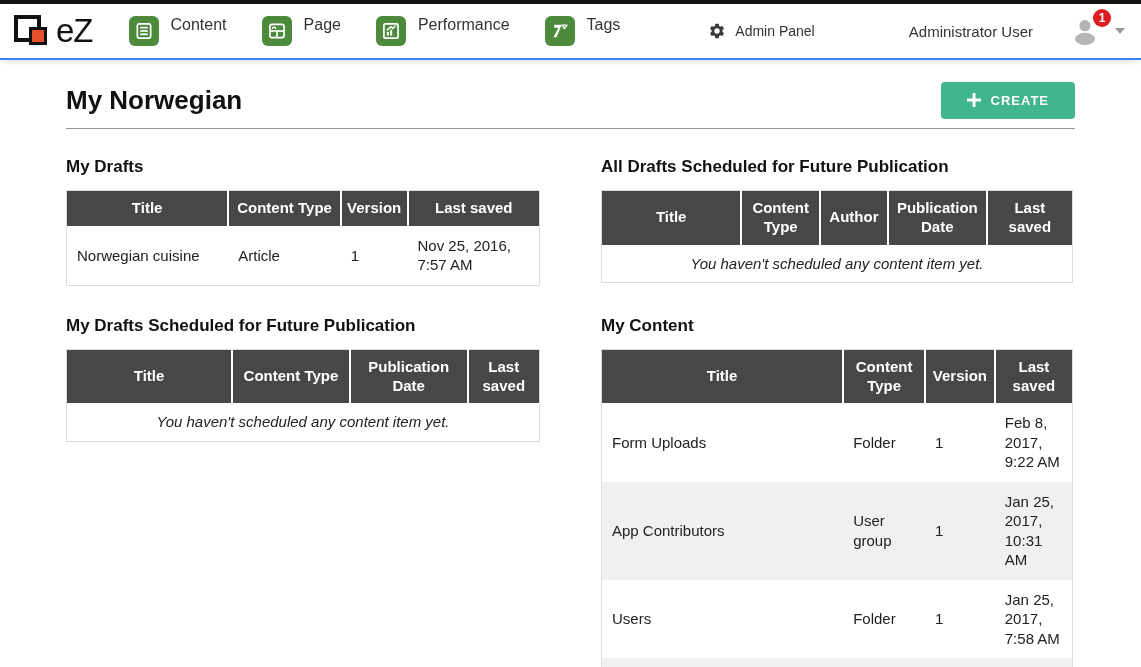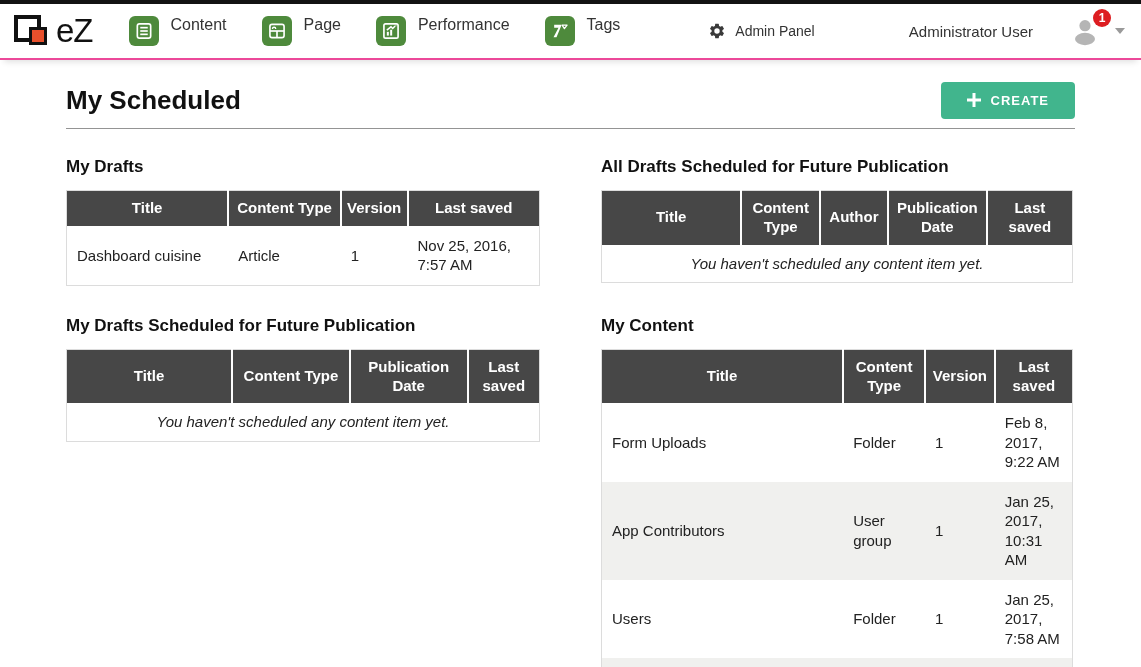--- a/index.html
+++ b/index.html
@@ -2,21 +2,21 @@
 <html><head>
 <meta charset="utf-8">
 <style>
   * { margin:0; padding:0; box-sizing:border-box; }
   html,body { width:1141px; height:667px; overflow:hidden; background:#fff;
     font-family:"Liberation Sans","DejaVu Sans",sans-serif; color:#222; }
 
   
   .top-black { height:4px; background:#121212; }
   .navbar { height:56px; background:#fff; display:flex; align-items:center;
-    padding:0 16px 0 14px; border-bottom:2px solid #ec4899;
+    padding:0 16px 0 14px; border-bottom:2px solid #3b82f6;
     box-shadow:0 6px 6px -4px rgba(0,0,0,.12); position:relative; z-index:5; }
 
   .logo { display:flex; align-items:center; cursor:pointer; }
   .logo-mark { position:relative; width:38px; height:36px; }
   .sq-big { position:absolute; left:0; top:2px; width:27px; height:27px;
     border:4px solid #111; background:#fff; }
   .sq-small { position:absolute; left:15px; top:14px; width:18px; height:18px;
     border:3px solid #111; background:#e8502c; }
   .logo-text { font-size:33px; color:#111; margin-left:4px; letter-spacing:-1px; }
 
@@ -141,21 +141,21 @@
             <ellipse cx="12" cy="17" rx="7.5" ry="4.6" fill="#b5b5b5"></ellipse>
           </svg>
       </span>
       <span class="badge">1</span>
     </div>
     <span class="caret"></span>
   </div>
 </header>
 
 <div class="page-head">
-  <h1 class="page-title">My Scheduled</h1>
+  <h1 class="page-title">My Norwegian</h1>
   <button class="btn-create">
     <span style="display:flex;">
       <svg width="14" height="14" viewBox="0 0 14 14">
           <rect x="5.5" y="0" width="3" height="14" fill="#fff"></rect>
           <rect x="0" y="5.5" width="14" height="3" fill="#fff"></rect>
         </svg>
     </span>
     <span>CREATE</span>
   </button>
 </div>
@@ -174,21 +174,21 @@
         <thead>
           <tr>
             <th>Title</th>
             <th>Content Type</th>
             <th>Version</th>
             <th>Last saved</th>
           </tr>
         </thead>
         <tbody>
           <tr>
-            <td>Dashboard cuisine</td>
+            <td>Norwegian cuisine</td>
             <td>Article</td>
             <td>1</td>
             <td>Nov 25, 2016, 7:57 AM</td>
           </tr>
         </tbody>
       </table>
   </section>
 
   <section class="panel">
     <h2 class="panel-title">All Drafts Scheduled for Future Publication</h2>

